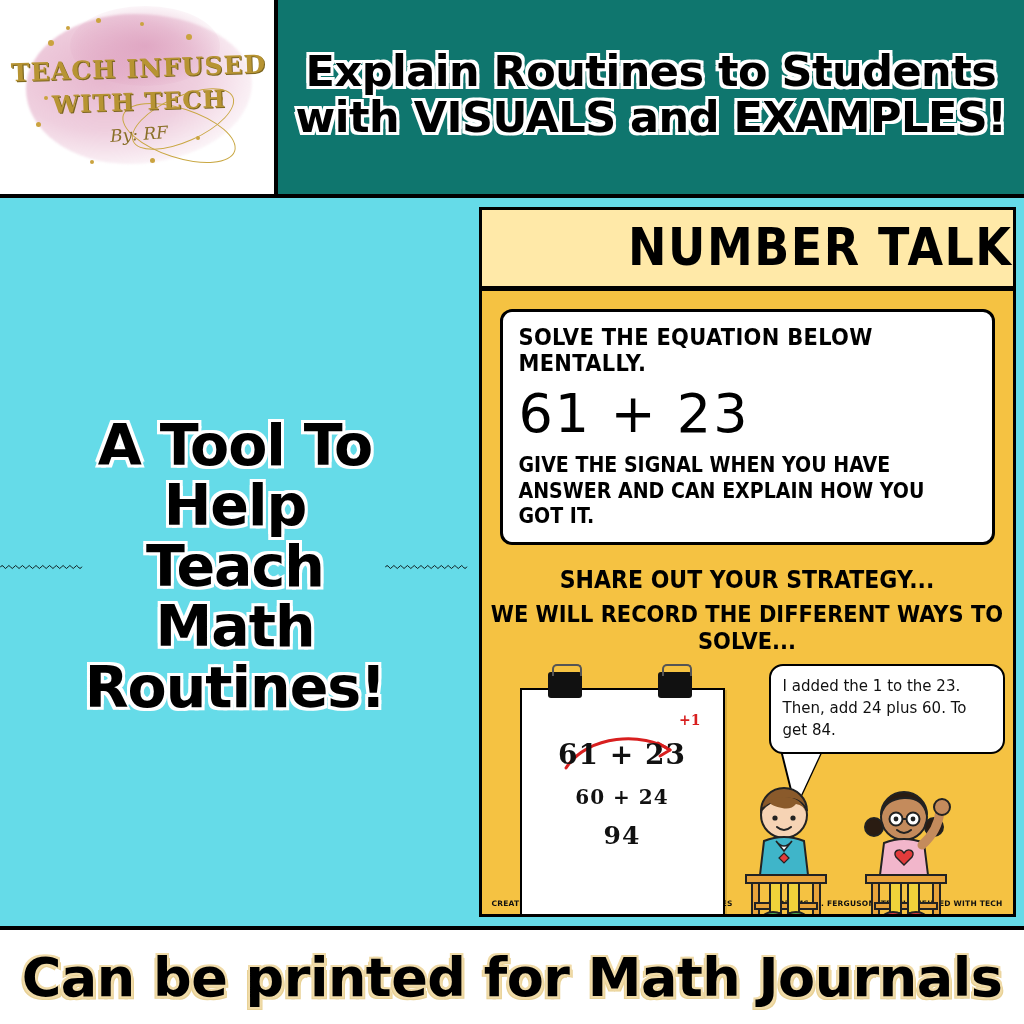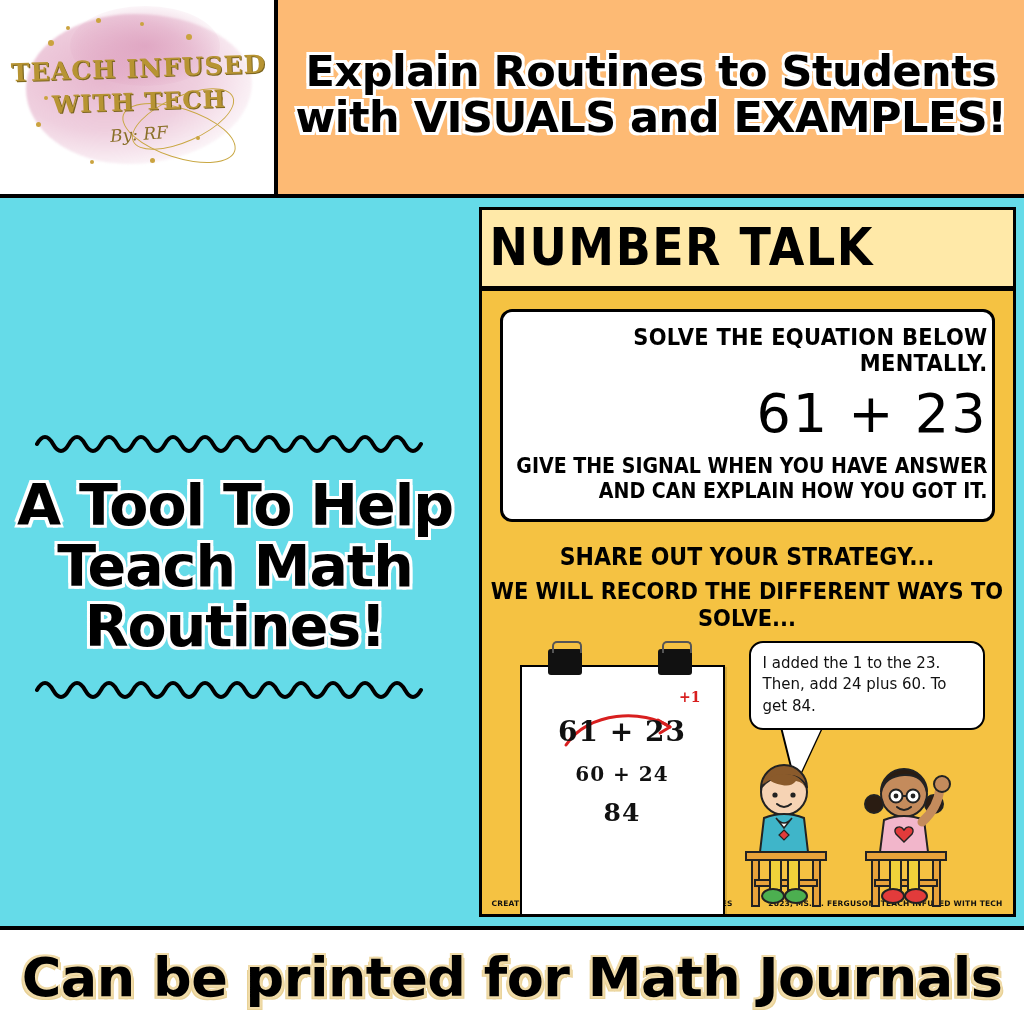--- a/index.html
+++ b/index.html
@@ -83,21 +83,21 @@
   }
   .logo-ring {
     position: absolute;
     border: 1.4px solid #c9a742;
     border-radius: 50%;
     transform: rotate(-24deg);
   }
 
   .title-box {
     flex: 1; height: 198px;
-    background: #fdba74;
+    background: #0f766e;
     border-bottom: 4px solid #000;
     display: flex; align-items: center; justify-content: center;
     padding: 6px 10px 10px;
   }
   .title-text {
     font-family: "DejaVu Sans", sans-serif;
     font-weight: bold;
     font-size: 43px;
     line-height: 1.06;
     text-align: center;
@@ -111,21 +111,21 @@
   
   .body {
     position: absolute; left: 0; top: 198px;
     width: 1024px; height: 732px;
     background: #65dbe8;
     border-bottom: 4px solid #000;
     display: flex;
   }
   .left-col {
     width: 470px; height: 100%;
-    display: flex; flex-direction: column;
+    display: flex; flex-direction: row;
     align-items: center; justify-content: center;
     padding-top: 10px;
   }
   .squiggle { width: 400px; height: 34px; display:block; }
   .tagline {
     font-family: "DejaVu Sans", sans-serif;
     font-weight: bold;
     font-size: 57px;
     line-height: 1.06;
     text-align: center;
@@ -146,38 +146,38 @@
     position: relative;
     width: 537px; height: 710px;
     background: #f5c242;
     border: 3px solid #000;
     display: flex; flex-direction: column;
     overflow: hidden;
   }
   .card-head {
     background: #ffe9a8;
     border-bottom: 5px solid #000;
-    padding: 10px 8px 12px;
-    text-align: left;
+    padding: 10px 0 12px;
+    text-align: right;
   }
   .card-head h1 {
     font-family: "DejaVu Sans", sans-serif;
     font-weight: bold;
     font-size: 46px;
     letter-spacing: 1.5px;
     color: #000;
     transform: scaleY(1.12);
   }
   .equation-box {
     margin: 18px 18px 0;
     background: #fff;
     border: 3px solid #000;
     border-radius: 12px;
-    padding: 14px 4px 16px;
-    text-align: right;
+    padding: 14px 16px 16px;
+    text-align: left;
   }
   .eq-line1 {
     font-family: "DejaVu Sans", sans-serif;
     font-weight: bold;
     font-size: 21px;
     letter-spacing: 0.3px;
     color: #000;
     transform: scaleY(1.08);
   }
   .eq-main {
@@ -248,21 +248,21 @@
   .work .w3 { font-size: 25px; margin-top: 12px; letter-spacing: 1px; }
   .plusone {
     position: absolute; right: 22px; top: 22px;
     font-family: "DejaVu Serif", serif;
     font-size: 14px; color: #d81f1f; font-weight: bold;
   }
   .arrow-svg { position: absolute; left: 36px; top: 38px; }
 
   
   .bubble {
-    position: absolute; left: 267px; top: 6px;
+    position: absolute; left: 287px; top: 6px;
     width: 236px;
     background: #fff;
     border: 2px solid #000;
     border-radius: 14px;
     padding: 10px 12px;
     font-family: "DejaVu Sans", sans-serif;
     font-size: 15px;
     line-height: 1.45;
     color: #111;
   }
@@ -382,21 +382,21 @@
 
             <div class="plusone">+1</div>
             <svg class="arrow-svg" width="130" height="48" viewBox="0 0 130 48">
               <path d="M8,40 C30,6 86,4 112,22" fill="none" stroke="#d81f1f" stroke-width="3" stroke-linecap="round"></path>
               <path d="M112,22 L100,15 M112,22 L102,28" fill="none" stroke="#d81f1f" stroke-width="3" stroke-linecap="round"></path>
             </svg>
 
             <div class="work">
               <div class="w1">61 + 23</div>
               <div class="w2">60 + 24</div>
-              <div class="w3">84</div>
+              <div class="w3">94</div>
             </div>
           </div>
 
           <div class="bubble-tail"></div>
           <div class="bubble">I added the 1 to the 23. Then, add 24 plus 60. To get 84.</div>
 
           <svg class="kids" width="290" height="160" viewBox="0 0 290 160">
 
             <g>
 

